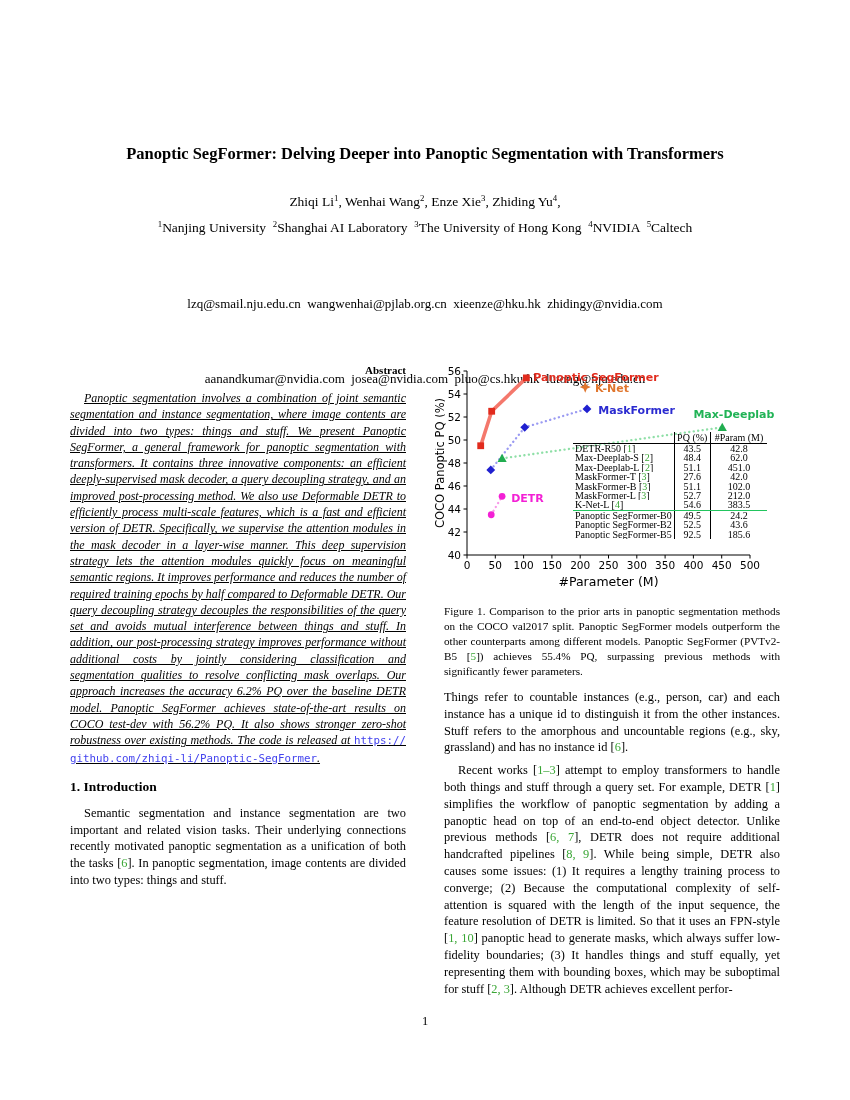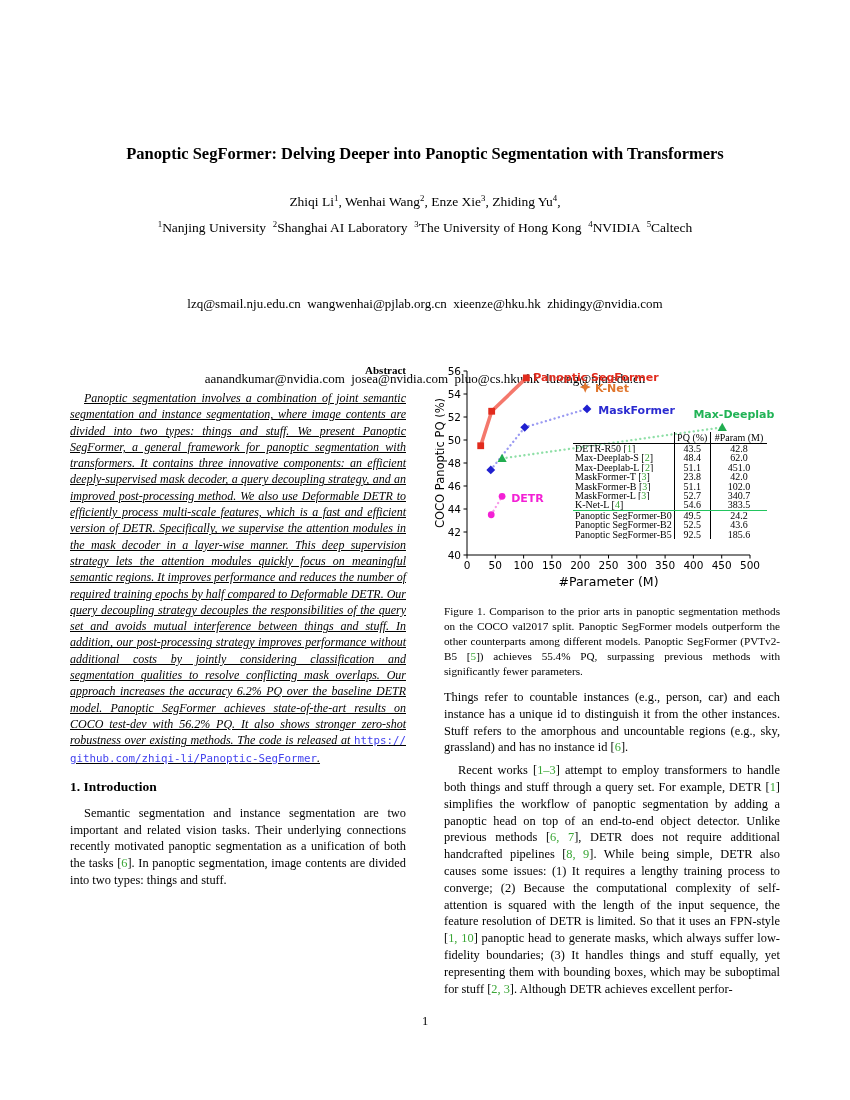--- a/index.html
+++ b/index.html
@@ -153,32 +153,32 @@
               <td>48.4</td>
               <td>62.0</td>
             </tr>
             <tr>
               <td>Max-Deeplab-L [<span class="cite">2</span>]</td>
               <td>51.1</td>
               <td>451.0</td>
             </tr>
             <tr>
               <td>MaskFormer-T [<span class="cite">3</span>]</td>
-              <td>23.8</td>
+              <td>27.6</td>
               <td>42.0</td>
             </tr>
             <tr>
               <td>MaskFormer-B [<span class="cite">3</span>]</td>
               <td>51.1</td>
               <td>102.0</td>
             </tr>
             <tr>
               <td>MaskFormer-L [<span class="cite">3</span>]</td>
               <td>52.7</td>
-              <td>340.7</td>
+              <td>212.0</td>
             </tr>
             <tr class="group-end">
               <td>K-Net-L [<span class="cite">4</span>]</td>
               <td>54.6</td>
               <td>383.5</td>
             </tr>
             <tr>
               <td>Panoptic SegFormer-B0</td>
               <td>49.5</td>
               <td>24.2</td>

